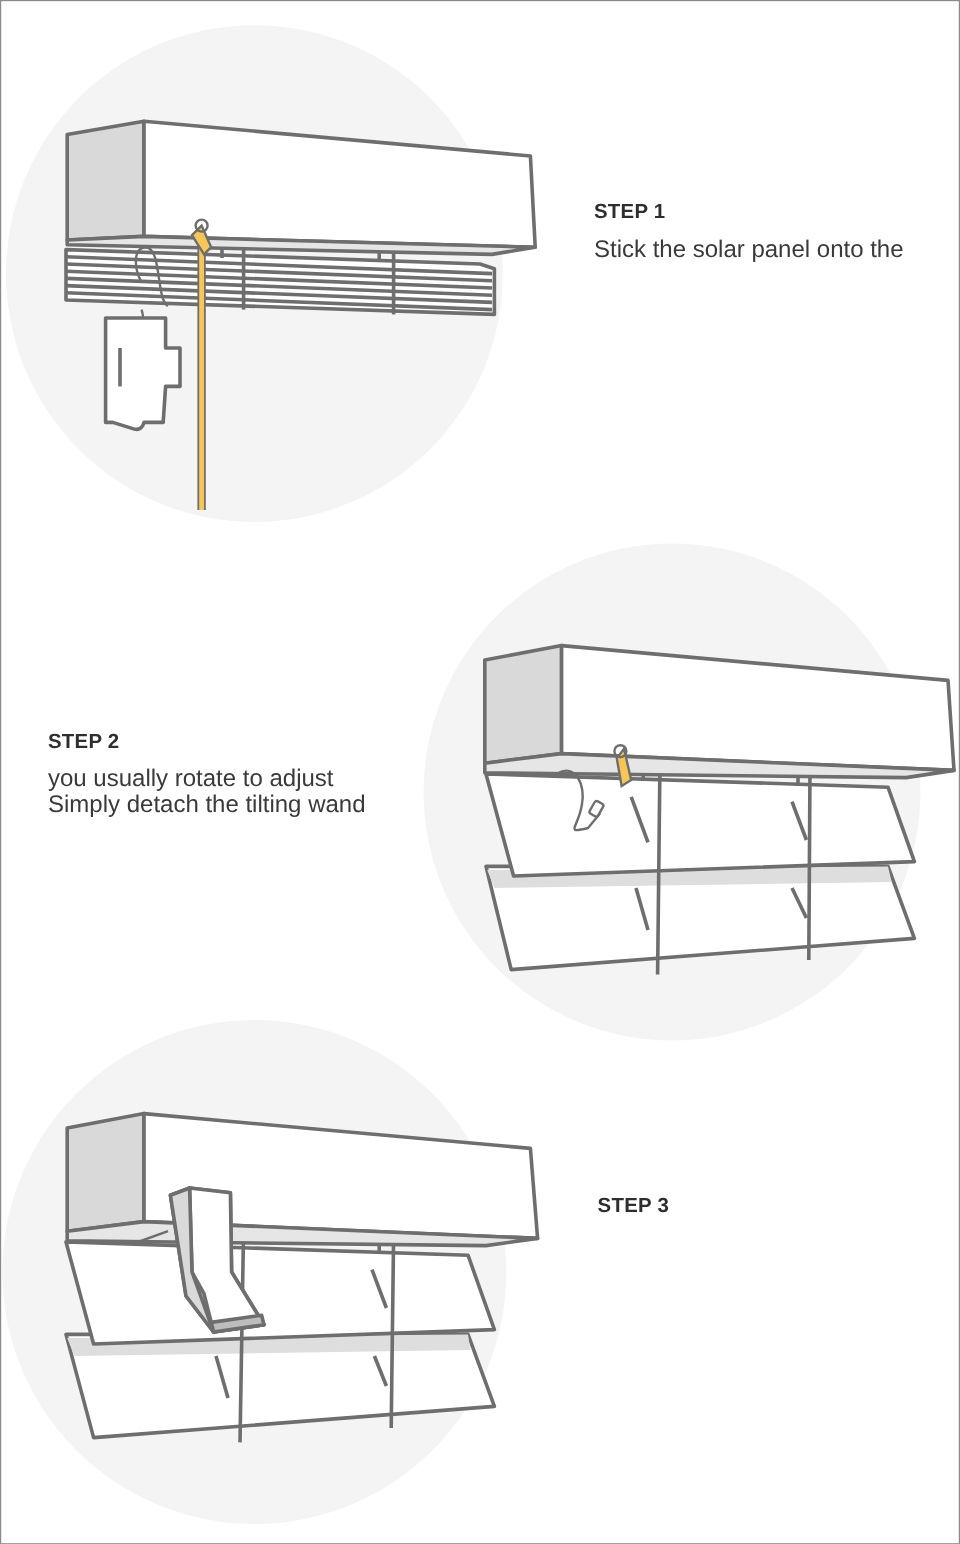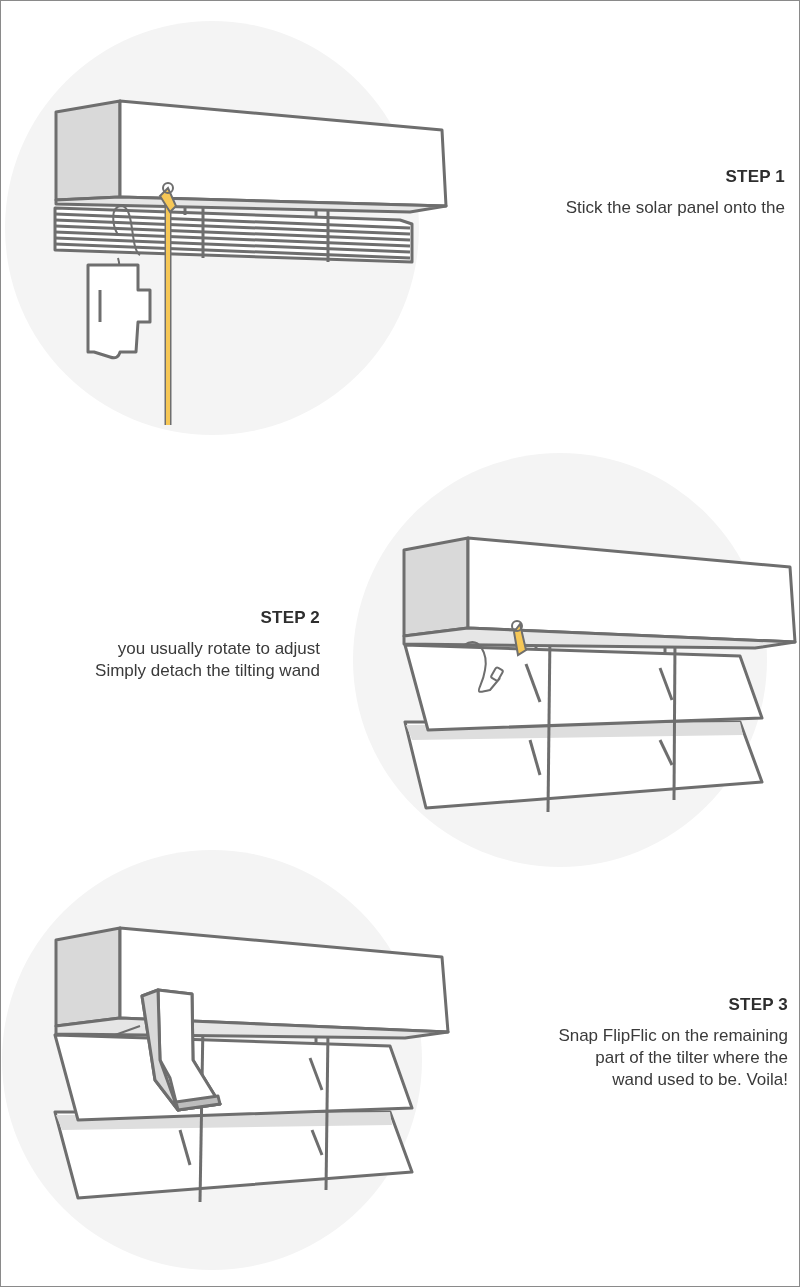--- a/index.html
+++ b/index.html
@@ -2,23 +2,23 @@
 <html><head>
 <meta charset="utf-8">
 <style>
   html, body { margin:0; padding:0; background:#ffffff; }
   body { width:800px; height:1287px; position:relative; overflow:hidden;
          font-family:"Liberation Sans", "DejaVu Sans", sans-serif; }
   .frame { position:absolute; left:0; top:0; width:798px; height:1285px;
            border:1px solid #8a8a8a; }
   .illus { position:absolute; }
   .illus svg { display:block; }
-  .step { position:absolute; text-align:right; color:#333333; }
+  .step { position:absolute; text-align:left; color:#333333; }
   .step-title { font-weight:bold; font-size:17px; letter-spacing:0.2px; margin-bottom:10px; color:#2e2e2e; }
-  .step-desc { font-size:17px; line-height:22px; color:#3a3a3a; }
+  .step-desc { font-size:20px; line-height:22px; color:#3a3a3a; }
 </style>
 </head>
 <body>
 
 <div class="frame"></div>
 
 <div class="illus" style="left:0;top:0;">
   <svg width="460" height="450" viewBox="0 0 460 450">
     <circle cx="212" cy="228" r="207" fill="#f4f4f4"></circle>
     <g stroke="#6e6e6e" stroke-width="3" fill="none" stroke-linejoin="round">
@@ -125,18 +125,13 @@
       <path d="M142 156 L158 150 L192 154 L193 220 L220 264 L178 270 L155 240 Z" fill="#d9d9d9"></path>
       <path d="M158 150 L192 154 L193 220 L220 264 L178 270 L170 238 L160 220 Z" fill="#ffffff"></path>
       <path d="M142 156 L158 150 L160 220 L178 270 L155 240 Z" fill="#d9d9d9"></path>
       <path d="M178 270 L220 264 L218 256 L176 262 Z" fill="#bdbdbd"></path>
     </g>
   </svg>
 </div>
 
 <div class="step" style="left:498px;top:995px;width:290px;">
   <div class="step-title">STEP 3</div>
-  <div class="step-desc">
-    <div>Snap FlipFlic on the remaining</div>
-    <div>part of the tilter where the</div>
-    <div>wand used to be. Voila!</div>
-  </div>
 </div>
 
 </body></html>

